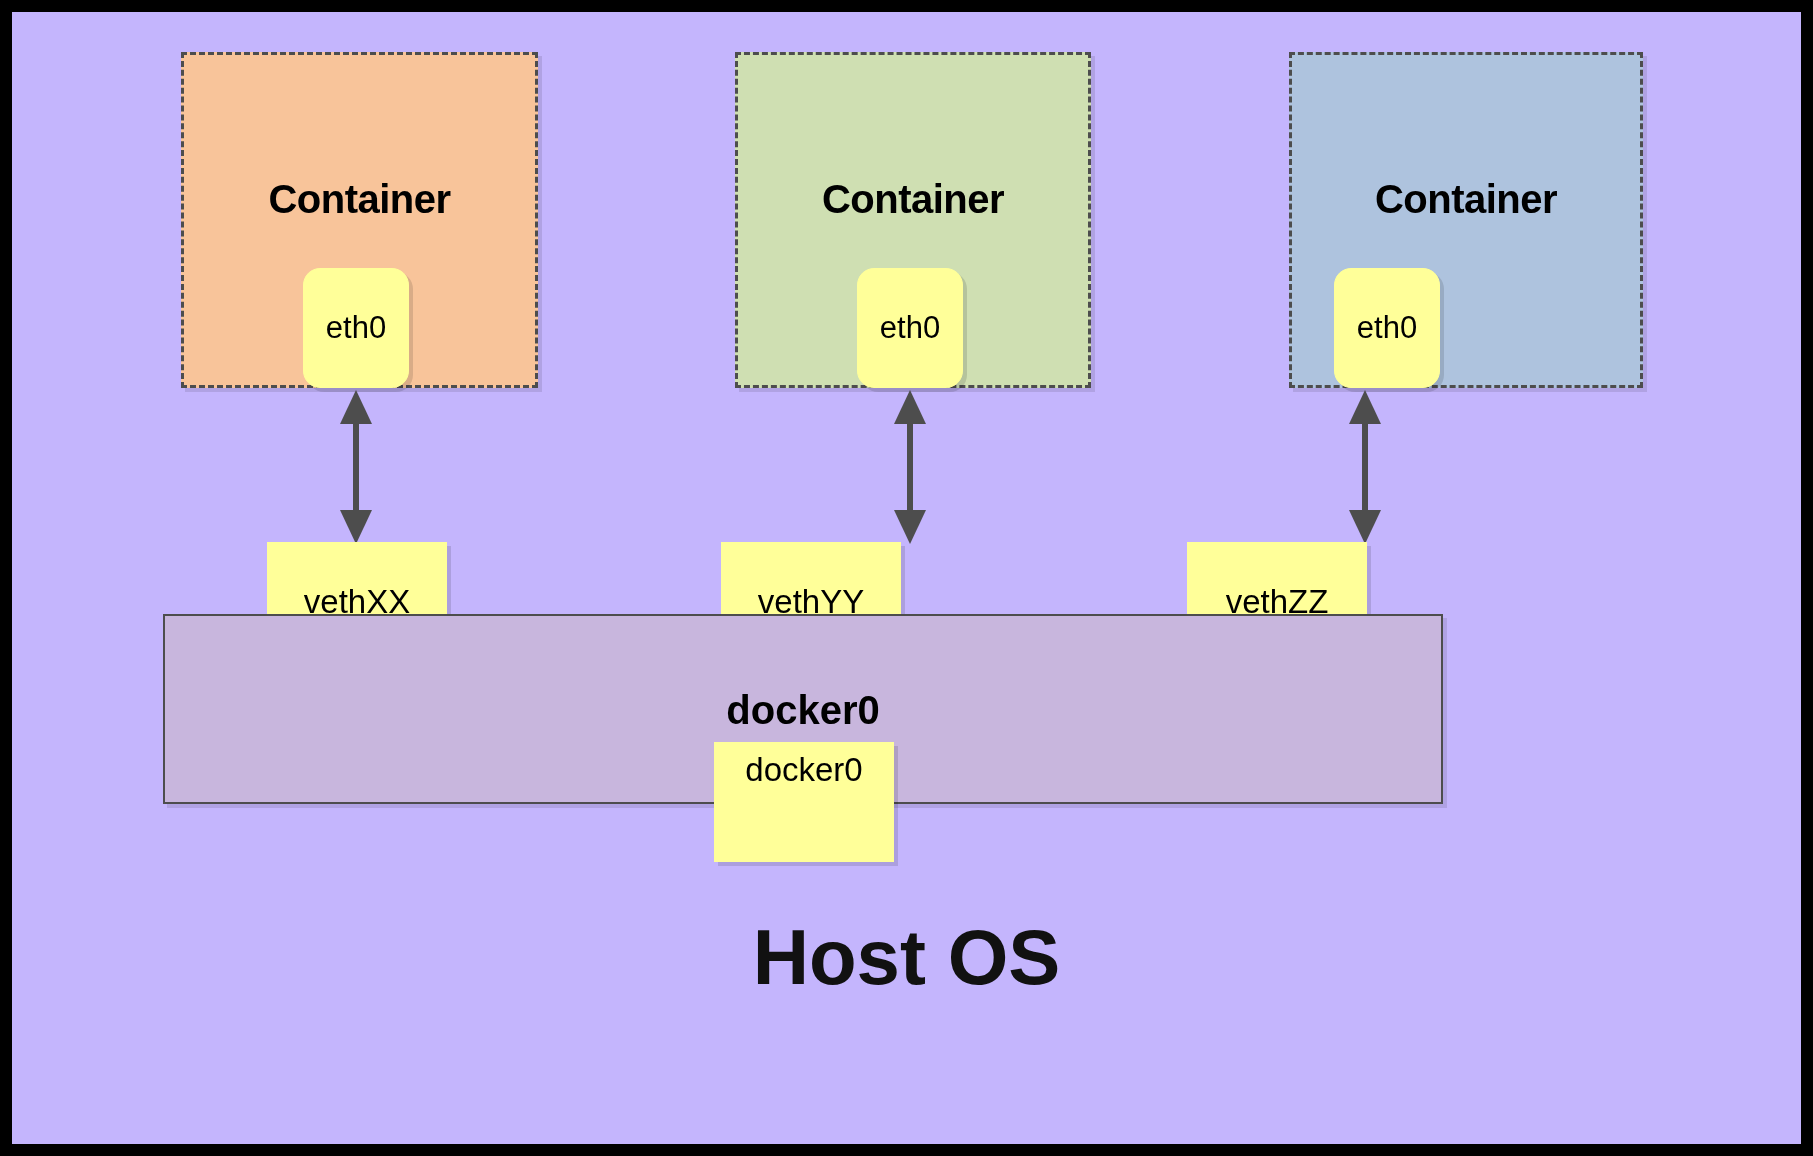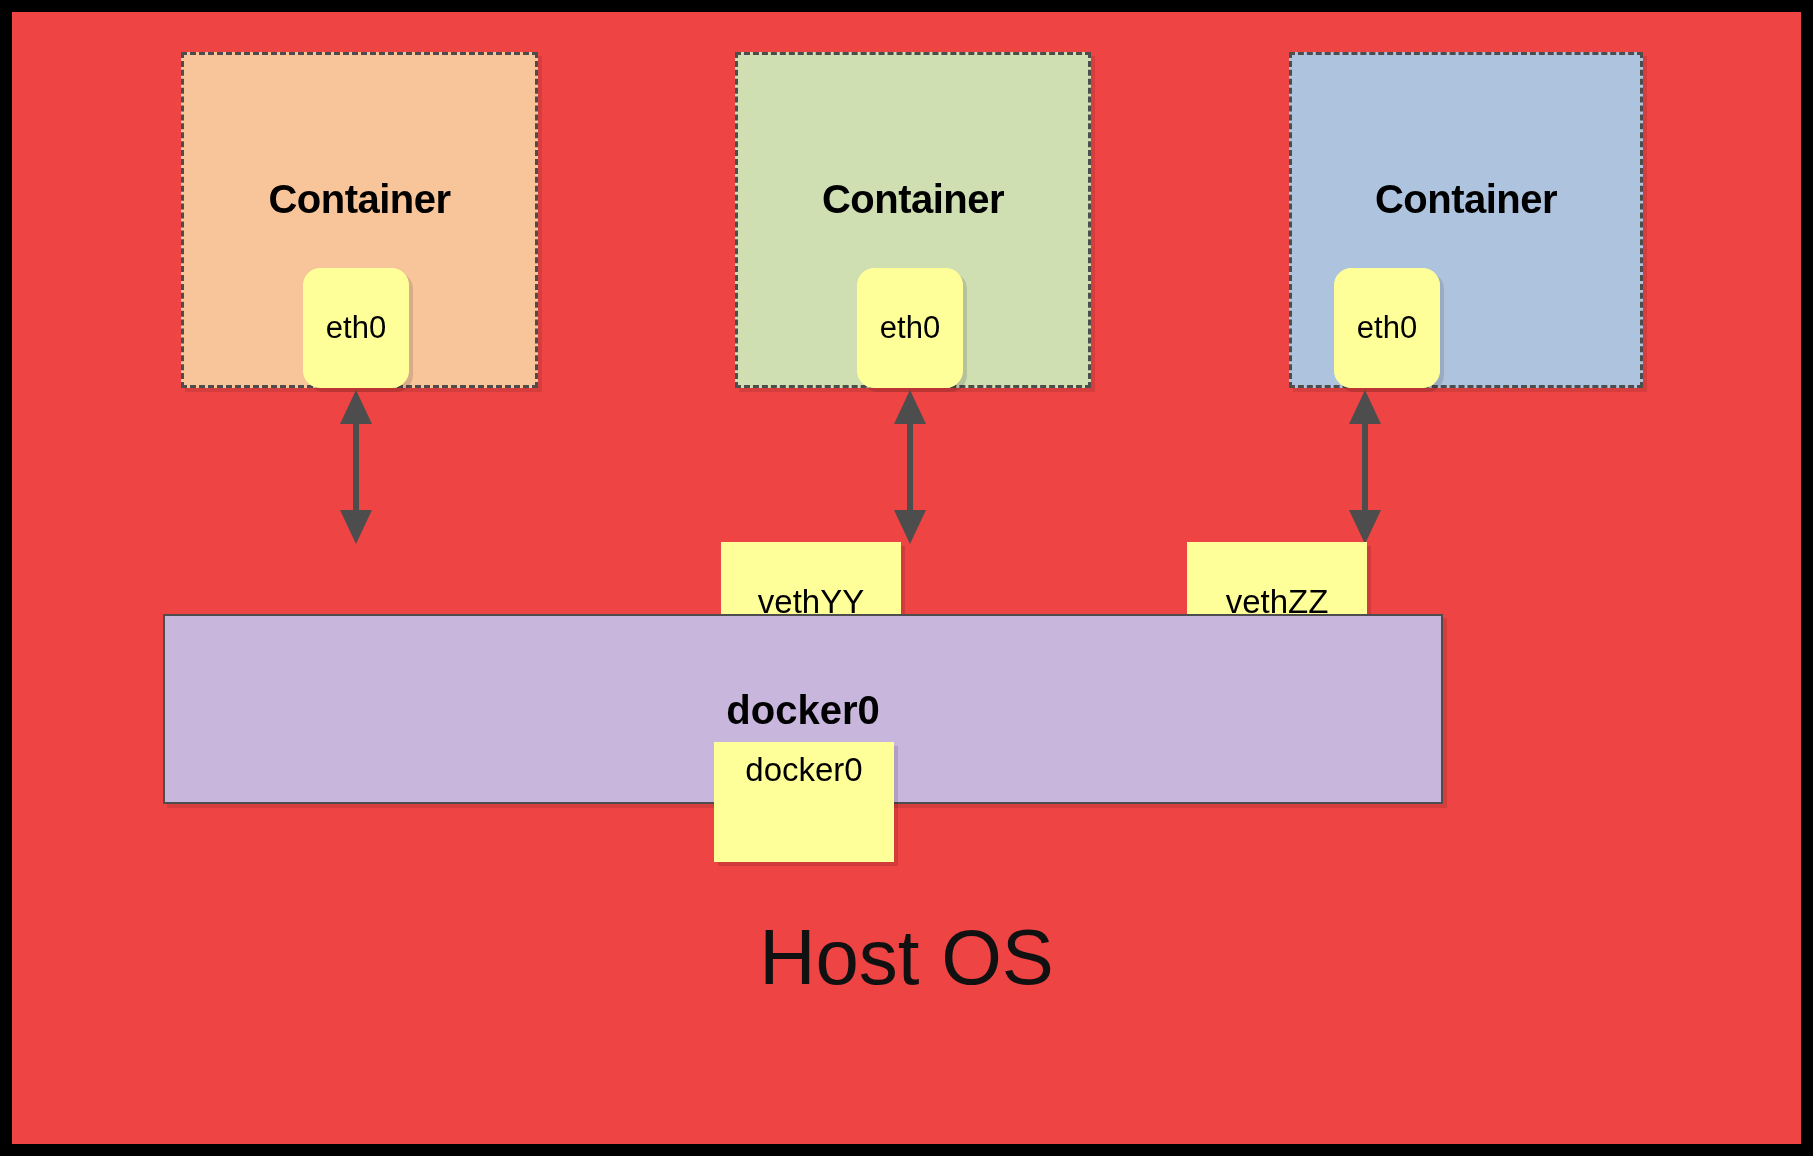--- a/index.html
+++ b/index.html
@@ -18,21 +18,21 @@
     height: 1156px;
     background: #000000;
     overflow: hidden;
   }
   #stage {
     position: absolute;
     left: 12px;
     top: 12px;
     width: 1789px;
     height: 1132px;
-    background: #ef4444;
+    background: #c4b5fd;
     overflow: hidden;
   }
 
   
   .container-box {
     position: absolute;
     border: 3px dashed #4d4d4d;
     box-sizing: border-box;
     box-shadow: 4px 4px 0 0 rgba(0,0,0,0.10);
   }
@@ -93,21 +93,21 @@
     position: absolute;
     color: #000000;
     white-space: nowrap;
   }
   #ip-text { font-size: 36px; }
   #host-os {
     left: 0;
     right: 0;
     text-align: center;
     font-size: 78px;
-    font-weight: 400;
+    font-weight: 700;
     color: #111111;
   }
 </style>
 </head>
 <body>
 
 <div id="canvas">
   <div id="stage">
 
     <div class="container-box" style="left:169px; top:40px; width:357px; height:336px; background:#f8c49a;">
@@ -116,20 +116,23 @@
     <div class="chip eth0" style="left:291px; top:256px; width:106px; height:120px;">
       <span>eth0</span>
     </div>
 
     <svg class="arrow-svg" style="left:322px; top:378px; width:44px; height:154px;" viewBox="0 0 44 154">
       <line x1="22" y1="20" x2="22" y2="134" stroke="#4d4d4d" stroke-width="6"></line>
       <polygon points="22,0 6,34 38,34" fill="#4d4d4d"></polygon>
       <polygon points="22,154 6,120 38,120" fill="#4d4d4d"></polygon>
     </svg>
 
+    <div class="chip veth" style="left:255px; top:530px; width:180px; height:120px;">
+      <span>vethXX</span>
+    </div>
 
     <div class="container-box" style="left:723px; top:40px; width:356px; height:336px; background:#cfdfb2;">
       <div class="container-title" style="top:122px;">Container</div>
     </div>
     <div class="chip eth0" style="left:845px; top:256px; width:106px; height:120px;">
       <span>eth0</span>
     </div>
 
     <svg class="arrow-svg" style="left:876px; top:378px; width:44px; height:154px;" viewBox="0 0 44 154">
       <line x1="22" y1="20" x2="22" y2="134" stroke="#4d4d4d" stroke-width="6"></line>

